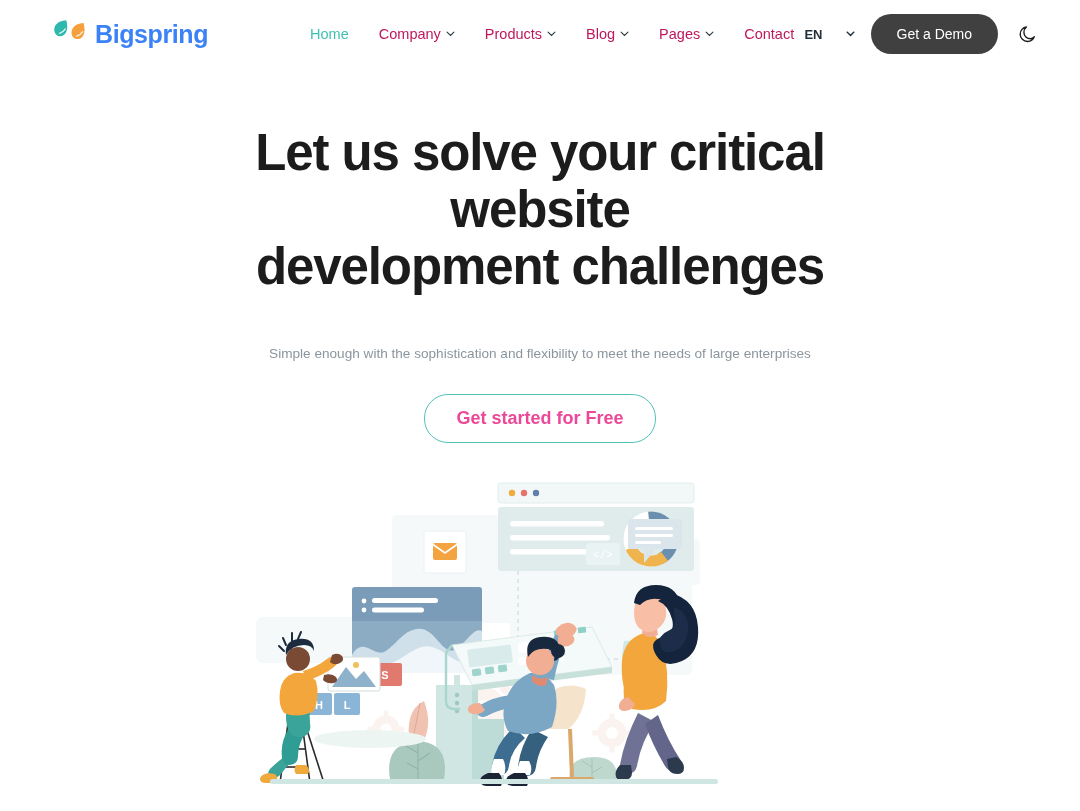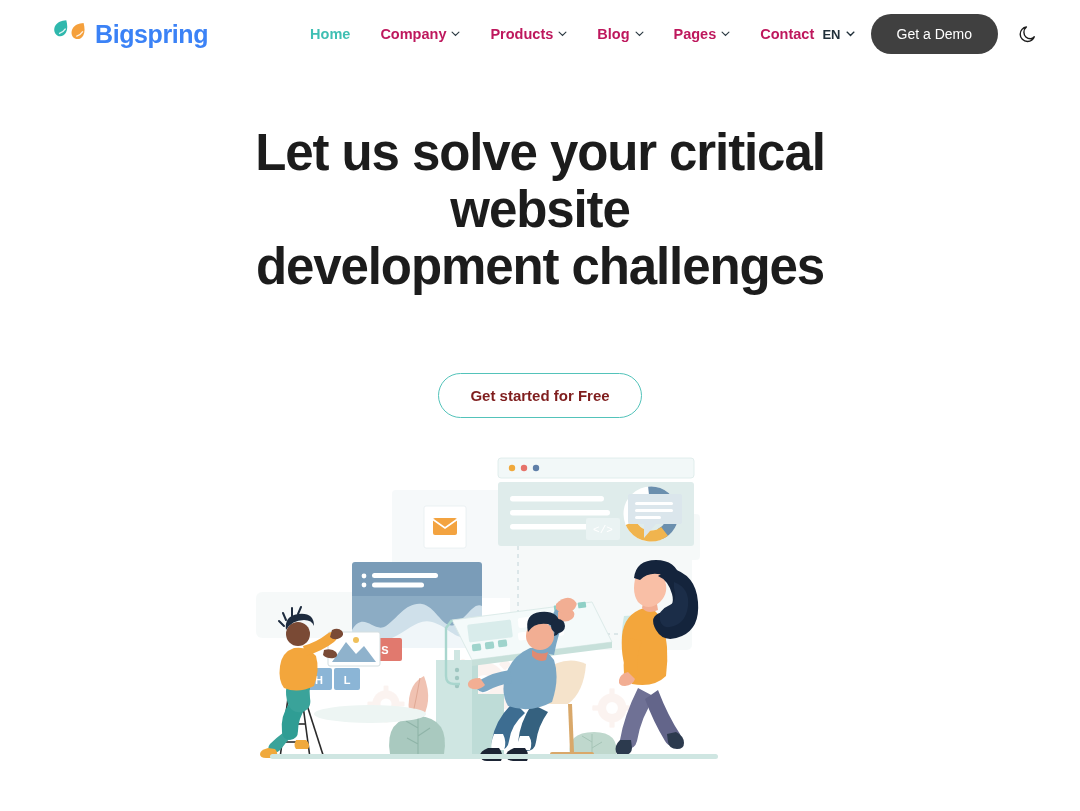--- a/index.html
+++ b/index.html
@@ -20,36 +20,35 @@
   .brand { display: flex; align-items: center; gap: 9px; }
   .brand-mark { width: 34px; height: 30px; display: block; }
   .brand-name {
     font-size: 25px; font-weight: bold; color: #3b82f6;
     letter-spacing: -0.4px;
   }
 
   .main-nav {
     display: flex; align-items: center; gap: 30px;
     margin-left: 102px;
-    font-weight: bold;
   }
   .nav-item {
     display: flex; align-items: center; gap: 5px;
     font-size: 14.5px; color: #be185d; cursor: pointer;
     white-space: nowrap;
   }
   .nav-item.is-active { color: #3fbfb3; }
   .chev { width: 9px; height: 6px; display: block; flex: none; }
 
   .header-right {
     margin-left: auto;
     display: flex; align-items: center; gap: 16px;
   }
   .lang-switch {
-    display: flex; align-items: center; gap: 5px;
+    display: flex; align-items: center; gap: 23px;
     font-size: 13px; font-weight: bold; color: #21303a; cursor: pointer;
   }
   .demo-btn {
     background: #404040; color: #ffffff;
     font-size: 14px; font-weight: normal;
     border: none; border-radius: 22px;
     padding: 12px 26px; cursor: pointer;
     white-space: nowrap;
   }
   .theme-toggle {
@@ -65,22 +64,22 @@
     max-width: 740px; margin: 0 auto; text-align: center;
   }
   .hero-sub {
     margin: 26px auto 0;
     max-width: 640px;
     font-size: 13.6px; line-height: 1.58; color: #8a959e;
   }
   .hero-cta {
     margin-top: 30px;
     display: inline-block;
-    background: transparent; color: #7f1d1d;
-    font-size: 15px; font-weight: bold;
+    background: transparent; color: #ec4899;
+    font-size: 18px; font-weight: bold;
     border: 1.4px solid #53c3ba; border-radius: 24px;
     padding: 13px 31px; cursor: pointer;
   }
 
   
   .hero-art { margin-top: 34px; display: flex; justify-content: center; }
   .hero-art svg { display: block; }
 </style>
 </head>
 <body>
@@ -157,20 +156,21 @@
 
 <main class="hero">
 
   <h1 class="hero-title">
     <span>Let us solve your critical website</span><br>
     <span>development challenges</span>
   </h1>
 
   <p class="hero-sub">
     <br>
+    <span>Simple enough with the sophistication and flexibility to meet the needs of large enterprises</span>
   </p>
 
   <button class="hero-cta">Get started for Free</button>
 
   
   <div class="hero-art">
     <svg width="600" height="320" viewBox="0 0 600 320">
 
       <g opacity="0.5">
         <rect x="16" y="140" width="118" height="46" rx="6" fill="#eef5f4"></rect>

